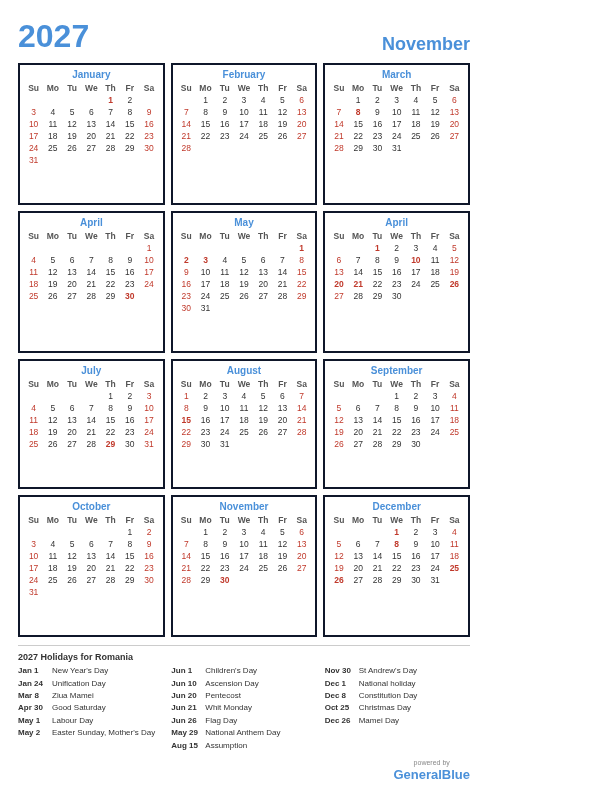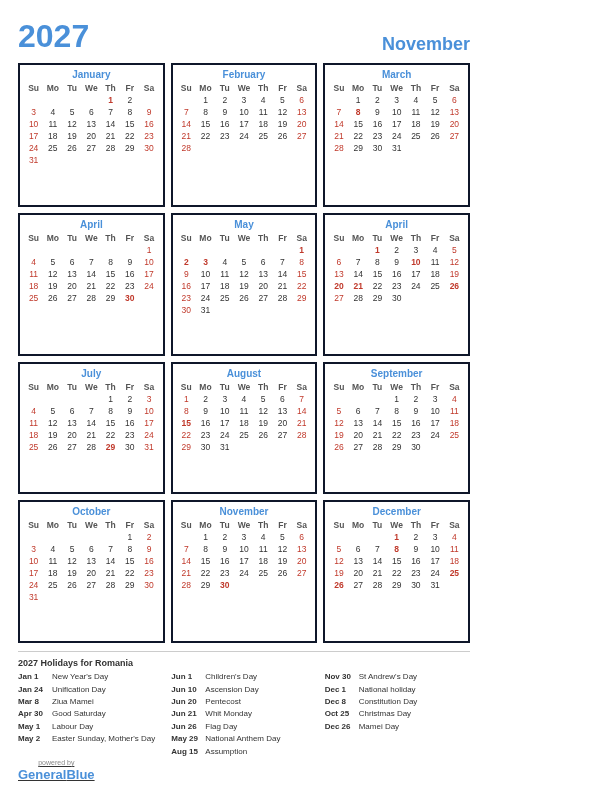--- a/index.html
+++ b/index.html
@@ -99,24 +99,24 @@
     .holiday-date {
       min-width: 34px;
       font-weight: bold;
       color: #333;
       flex-shrink: 0;
     }
     .holiday-name {
       color: #333;
     }
     .footer {
+      margin-top: 6px;
       display: flex;
       align-items: center;
-      justify-content: flex-start;
-      text-decoration: underline;
+      justify-content: flex-end;
     }
     .footer-text {
       font-size: 7px;
       color: #888;
       margin-bottom: 1px;
       text-align: center;
     }
     .footer-brand {
       font-size: 13px;
       font-weight: bold;

